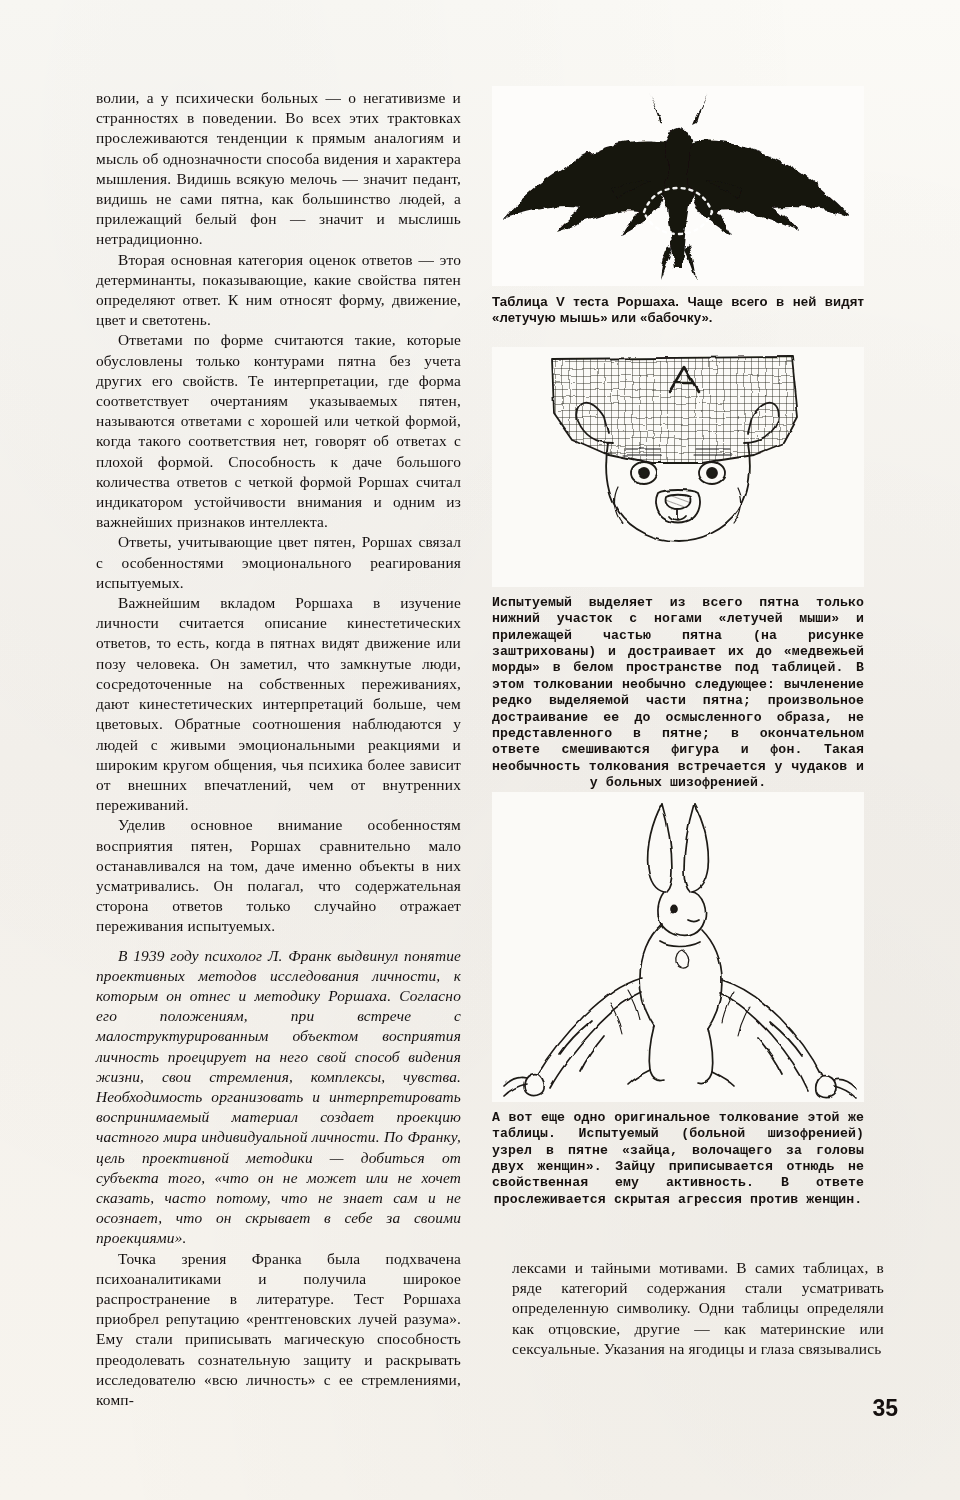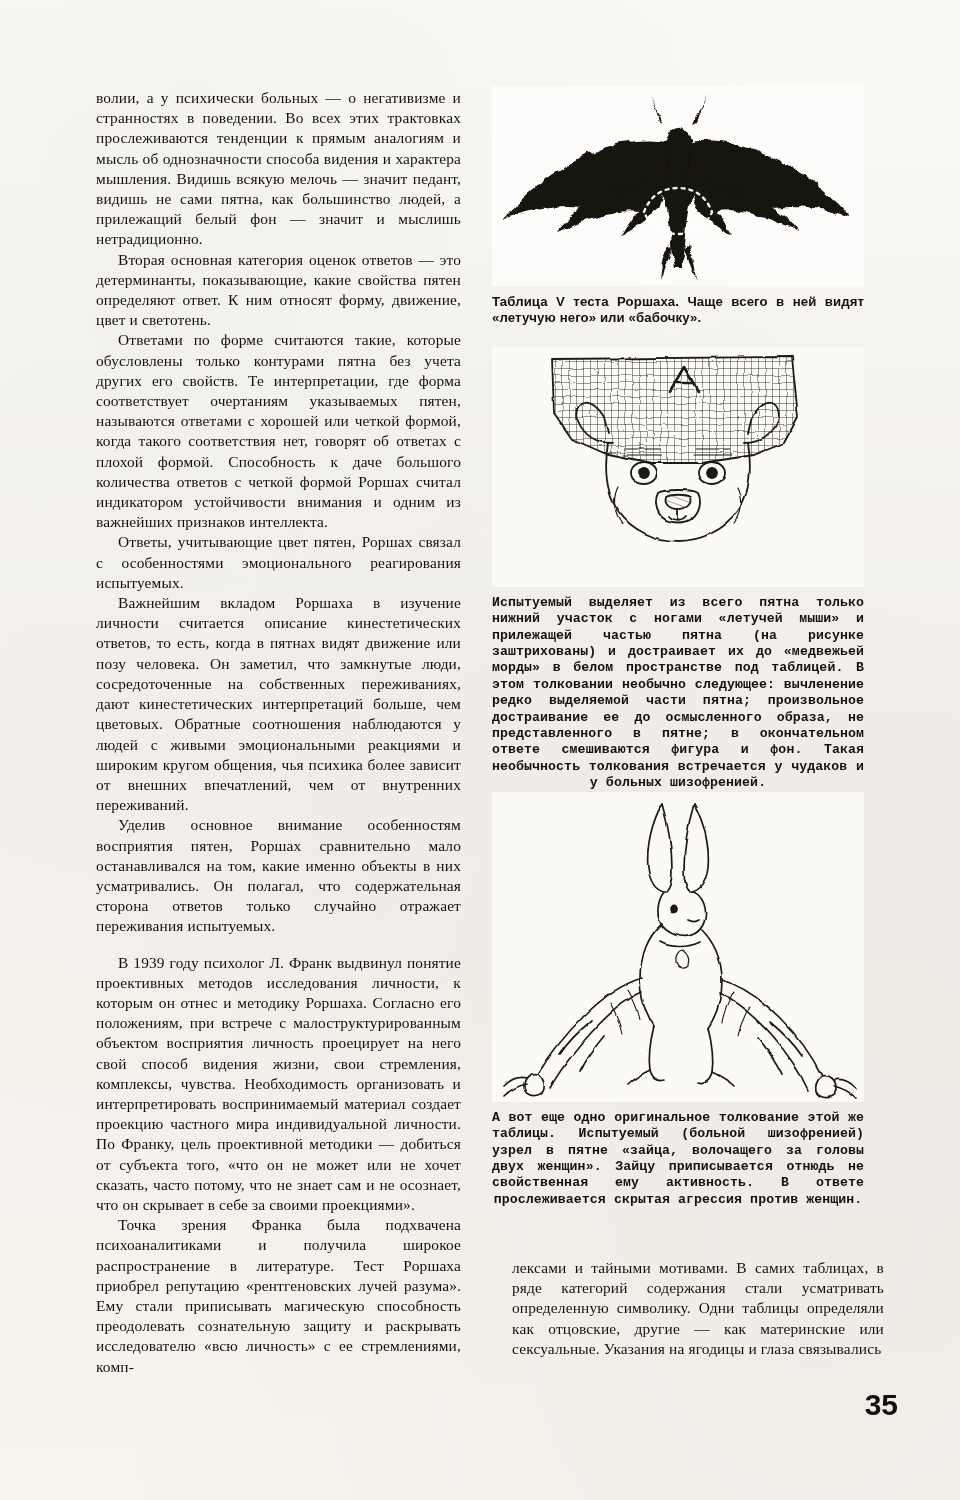--- a/index.html
+++ b/index.html
@@ -41,21 +41,22 @@
     color: #141010;
   }
   .col-left p {
     margin: 0 0 0px 0;
     text-indent: 22px;
   }
   .col-left p.first {
     text-indent: 0;
   }
   .col-left p.gap {
-    margin-top: 16px;
+    margin-top: 9px;
+    font-style: italic;
   }
   .col-right {
     position: absolute;
     left: 492px;
     top: 86px;
     width: 372px;
   }
   .figure {
     position: relative;
     width: 372px;
@@ -108,38 +109,38 @@
   .tail-text p {
     margin: 0;
     text-indent: 0;
   }
   .page-number {
     position: absolute;
     right: 62px;
     bottom: 78px;
     font-family: "Liberation Sans", sans-serif;
     font-weight: bold;
-    font-size: 30px;
+    font-size: 23px;
     color: #15100f;
   }
   svg { display: block; }
 </style>
 </head>
 <body>
 
 <div class="page">
   <div class="paper-texture"></div>
 
   <div class="col-left">
     <p class="first">волии, а у психически больных — о негативизме и странностях в поведении. Во всех этих трактовках прослеживаются тенденции к прямым аналогиям и мысль об однозначности способа видения и характера мышления. Видишь всякую мелочь — значит педант, видишь не сами пятна, как большинство людей, а прилежащий белый фон — значит и мыслишь нетрадиционно.</p>
     <p>Вторая основная категория оценок ответов — это детерминанты, показывающие, какие свойства пятен определяют ответ. К ним относят форму, движение, цвет и светотень.</p>
     <p>Ответами по форме считаются такие, которые обусловлены только контурами пятна без учета других его свойств. Те интерпретации, где форма соответствует очертаниям указываемых пятен, называются ответами с хорошей или четкой формой, когда такого соответствия нет, говорят об ответах с плохой формой. Способность к даче большого количества ответов с четкой формой Роршах считал индикатором устойчивости внимания и одним из важнейших признаков интеллекта.</p>
     <p>Ответы, учитывающие цвет пятен, Роршах связал с особенностями эмоционального реагирования испытуемых.</p>
     <p>Важнейшим вкладом Роршаха в изучение личности считается описание кинестетических ответов, то есть, когда в пятнах видят движение или позу человека. Он заметил, что замкнутые люди, сосредоточенные на собственных переживаниях, дают кинестетических интерпретаций больше, чем цветовых. Обратные соотношения наблюдаются у людей с живыми эмоциональными реакциями и широким кругом общения, чья психика более зависит от внешних впечатлений, чем от внутренних переживаний.</p>
-    <p>Уделив основное внимание особенностям восприятия пятен, Роршах сравнительно мало останавливался на том, какие именно объекты в них усматривались. Он полагал, что содержательная сторона ответов только случайно отражает переживания испытуемых.</p>
+    <p>Уделив основное внимание особенностям восприятия пятен, Роршах сравнительно мало останавливался на том, даче именно объекты в них усматривались. Он полагал, что содержательная сторона ответов только случайно отражает переживания испытуемых.</p>
     <p class="gap">В 1939 году психолог Л. Франк выдвинул понятие проективных методов исследования личности, к которым он отнес и методику Роршаха. Согласно его положениям, при встрече с малоструктурированным объектом восприятия личность проецирует на него свой способ видения жизни, свои стремления, комплексы, чувства. Необходимость организовать и интерпретировать воспринимаемый материал создает проекцию частного мира индивидуальной личности. По Франку, цель проективной методики — добиться от субъекта того, «что он не может или не хочет сказать, часто потому, что не знает сам и не осознает, что он скрывает в себе за своими проекциями».</p>
     <p>Точка зрения Франка была подхвачена психоаналитиками и получила широкое распространение в литературе. Тест Роршаха приобрел репутацию «рентгеновских лучей разума». Ему стали приписывать магическую способность преодолевать сознательную защиту и раскрывать исследователю «всю личность» с ее стремлениями, комп-</p>
   </div>
 
   <div class="col-right">
 
     <div class="figure">
       <div class="inkblot-wrap">
         <svg width="372" height="200" viewBox="0 0 372 200">
           <defs>
@@ -203,21 +204,21 @@
 
           <g stroke="#ffffff" stroke-width="2.4" stroke-dasharray="3 5" fill="none" stroke-linecap="round" opacity="0.95">
             <path d="M152 126 C158 110 170 102 186 102 C202 102 214 110 220 126 C214 140 202 148 186 148 C170 148 158 140 152 126 Z"></path>
           </g>
           <g filter="url(#rough2)" fill="#14120f" opacity="0.85">
             <path d="M120 104 C132 98 146 94 158 94 C148 100 136 106 126 112 Z"></path>
             <path d="M252 104 C240 98 226 94 214 94 C224 100 236 106 246 112 Z"></path>
           </g>
         </svg>
       </div>
-      <div class="fig-caption">Таблица V теста Роршаха. Чаще всего в ней видят «летучую него» или «бабочку».</div>
+      <div class="fig-caption">Таблица V теста Роршаха. Чаще всего в ней видят «летучую мышь» или «бабочку».</div>
     </div>
 
     <div class="figure" style="margin-top:20px">
       <div class="rorschach-wrap">
         <svg width="372" height="240" viewBox="0 0 372 240">
           <defs>
             <pattern id="hatch" width="7" height="7" patternUnits="userSpaceOnUse" patternTransform="rotate(0)">
               <path d="M0 0 L7 0 M0 0 L0 7" stroke="#24201c" stroke-width="0.9"></path>
             </pattern>
             <pattern id="hatch2" width="6" height="6" patternUnits="userSpaceOnUse" patternTransform="rotate(20)">

